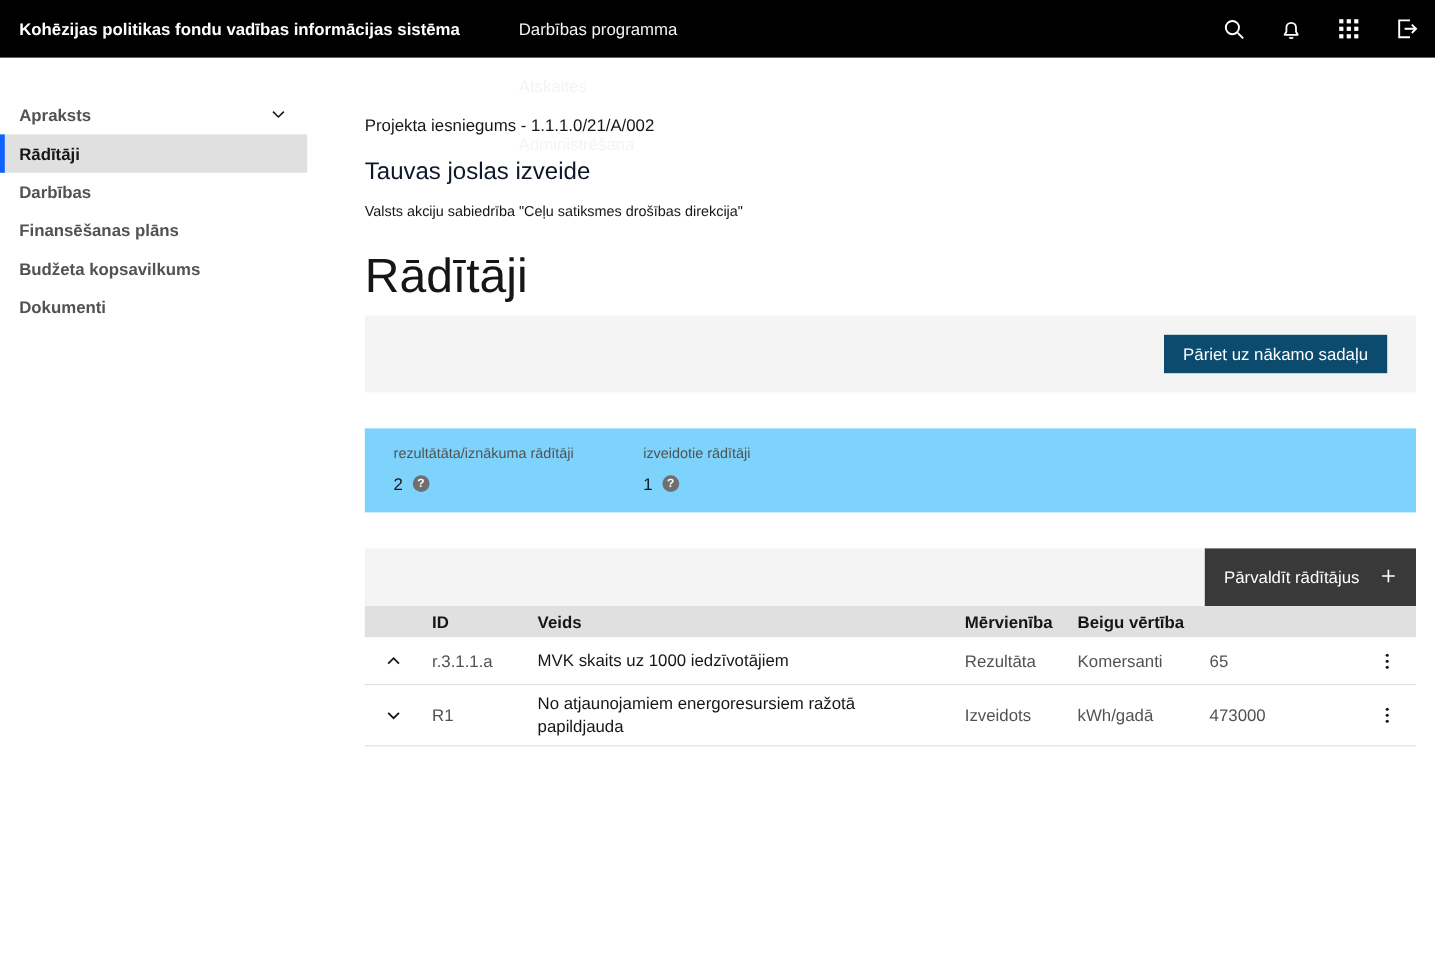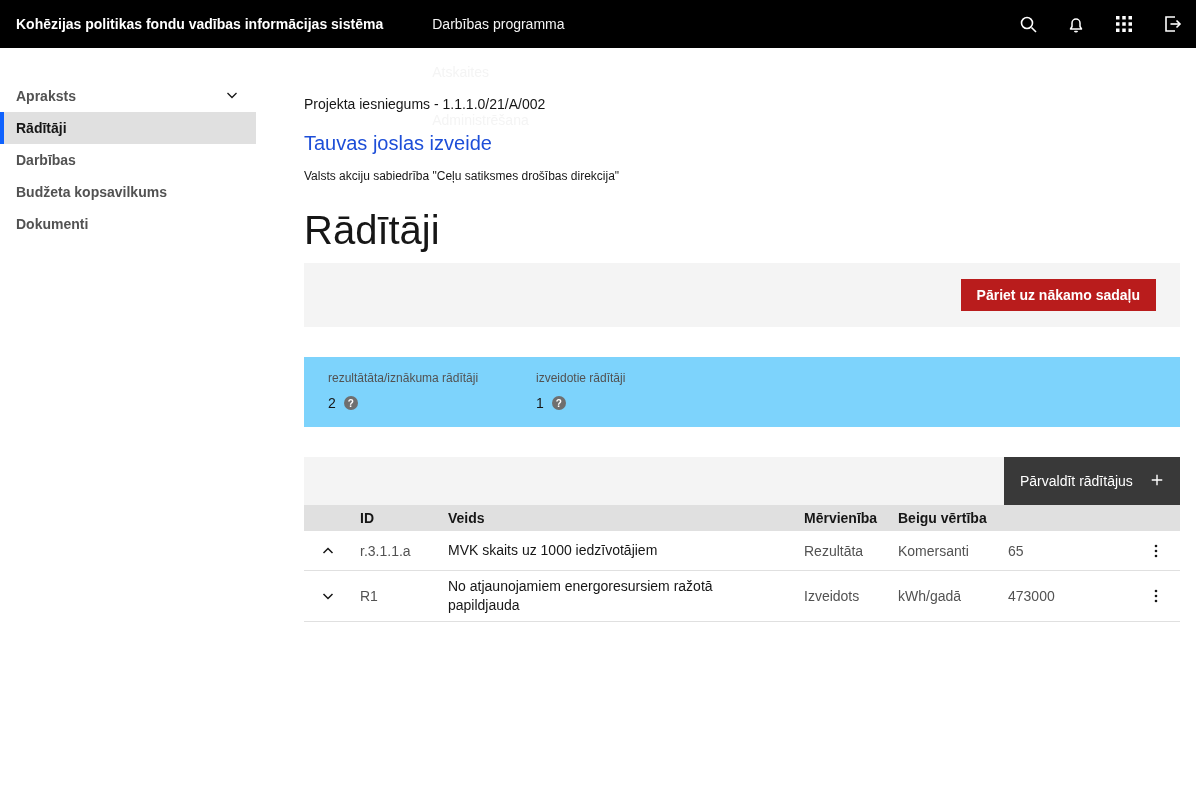--- a/index.html
+++ b/index.html
@@ -25,32 +25,32 @@
     height:32px; display:flex; align-items:center; justify-content:space-between;
     padding:0 16px 0 12px; border-left:4px solid transparent;
     font-size:14px; font-weight:600; color:#525252; cursor:pointer;
   }
   .side-item.active { background:#e0e0e0; border-left-color:#0f62fe; color:#161616; }
 
   .main { flex:1; padding:48px 16px 0 48px; }
 
   
   .breadcrumb { font-size:14px; color:#161616; margin-bottom:20px; }
-  .project-title { font-size:20px; font-weight:400; color:#1d4ed8; margin:0 0 14px 0; }
+  .project-title { font-size:20px; font-weight:400; color:#0f172a; margin:0 0 14px 0; }
   .project-subtitle { font-size:12px; color:#161616; margin-bottom:24px; }
   .page-title { font-size:40px; font-weight:400; color:#161616; margin:0 0 10px 0; line-height:1.15; }
 
   
   .panel-next {
     background:#f4f4f4; height:64px; display:flex; align-items:center;
     justify-content:flex-end; padding-right:24px; margin-bottom:30px;
   }
   .btn-primary {
-    background:#b91c1c; color:#ffffff; border:none; height:32px;
-    padding:0 16px; font-size:14px; font-family:inherit; cursor:pointer;font-weight:bold;
+    background:#0c4a6e; color:#ffffff; border:none; height:32px;
+    padding:0 16px; font-size:14px; font-family:inherit; cursor:pointer;
   }
   .panel-stats { background:#7dd3fc; height:70px; display:flex; padding:14px 0 0 24px; margin-bottom:30px; }
   .stat { width:208px; }
   .stat-label { font-size:12px; color:#525252; margin-bottom:10px; }
   .stat-value { font-size:14px; color:#161616; display:flex; align-items:center; gap:8px; }
   .help-icon {
     width:14px; height:14px; border-radius:50%; background:#6f6f6f; color:#ffffff;
     font-size:10px; font-weight:700; display:inline-flex; align-items:center; justify-content:center;
   }
 
@@ -131,20 +131,23 @@
           </svg>
       </span>
     </div>
     <div class="side-item active">
       <span>Rādītāji</span>
     </div>
     <div class="side-item">
       <span>Darbības</span>
     </div>
     <div class="side-item">
+      <span>Finansēšanas plāns</span>
+    </div>
+    <div class="side-item">
       <span>Budžeta kopsavilkums</span>
     </div>
     <div class="side-item">
       <span>Dokumenti</span>
     </div>
   </aside>
 
   <main class="main">
     <div class="breadcrumb">Projekta iesniegums - 1.1.1.0/21/A/002</div>
     <h2 class="project-title">Tauvas joslas izveide</h2>

